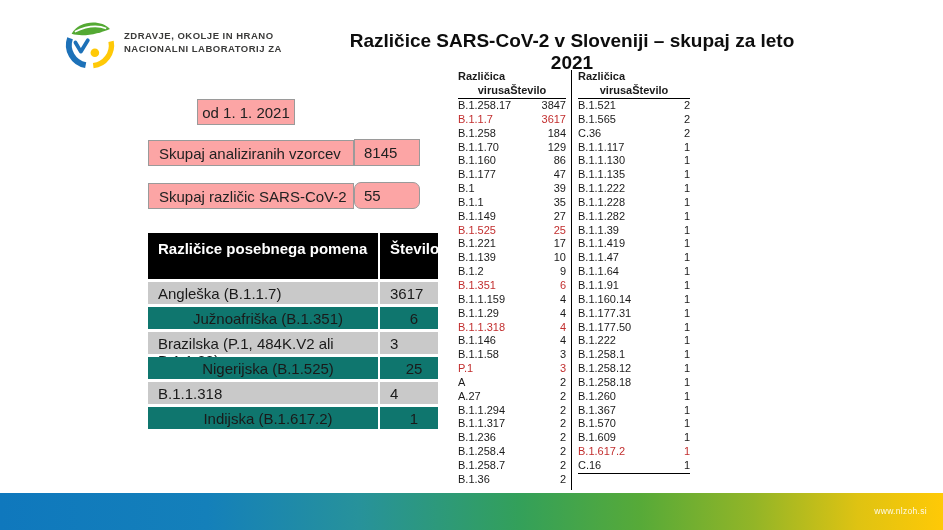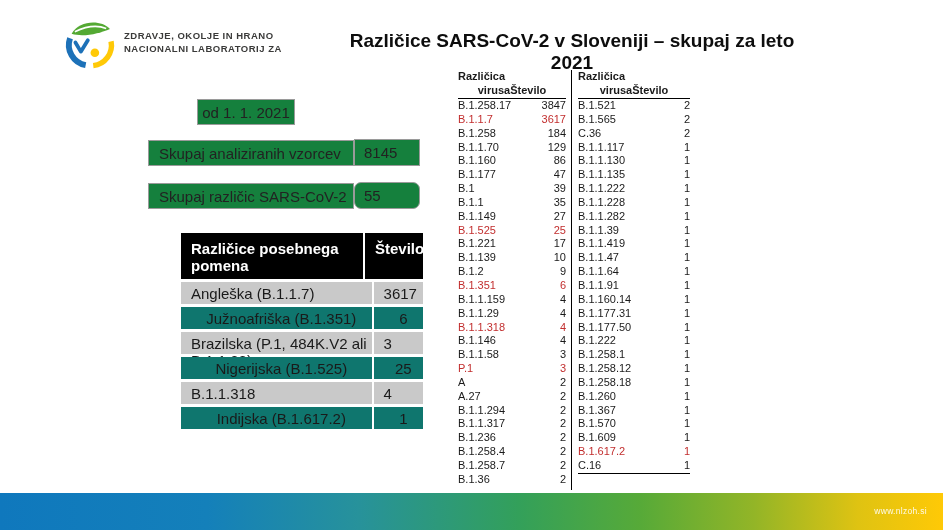--- a/index.html
+++ b/index.html
@@ -7,30 +7,30 @@
   .slide{position:relative;width:943px;height:530px;background:#ffffff;overflow:hidden;}
 
   
   .logo{position:absolute;left:62px;top:16px;width:56px;height:54px;}
   .org-name{position:absolute;left:124px;top:29px;font-size:9.5px;font-weight:700;
     letter-spacing:.5px;color:#3a3a39;line-height:1.4;}
   .title{position:absolute;left:338px;top:30px;width:468px;text-align:center;
     font-size:19px;font-weight:700;color:#0d0d0d;}
 
   
-  .box{position:absolute;border:1.5px solid #9a9a9a;background:#15803d;color:#222;
+  .box{position:absolute;border:1.5px solid #9a9a9a;background:#fca5a5;color:#222;
     font-size:15px;display:flex;align-items:center;}
   .date-box{left:197px;top:99px;width:96px;height:24px;justify-content:center;}
   .lbl1{left:148px;top:140px;width:194px;height:24px;padding-left:10px;}
   .val1{left:354px;top:139px;width:55px;height:25px;padding-left:9px;}
   .lbl2{left:148px;top:183px;width:194px;height:24px;padding-left:10px;}
   .val2{left:354px;top:182px;width:55px;height:25px;padding-left:9px;border-radius:7px;}
 
   
-  .voc{position:absolute;left:148px;top:233px;width:242px;font-size:15px;margin-left:33px;}
+  .voc{position:absolute;left:148px;top:233px;width:290px;font-size:15px;}
   .voc-header{display:flex;gap:2px;margin-bottom:3px;}
   .voc-header .cell{background:#000;color:#fff;font-weight:700;height:46px;
     box-sizing:border-box;padding:7px 0 0 10px;}
   .voc .c-name{width:230px;box-sizing:border-box;}
   .voc .c-num{width:58px;box-sizing:border-box;}
   .voc-row{display:flex;gap:2px;margin-bottom:3px;}
   .voc-row .cell{height:22px;box-sizing:border-box;padding:3px 0 0 10px;color:#1a1a1a;}
   .voc-row.odd .cell{background:#c9c9c9;}
   .voc-row.even .cell{background:#0f766e;text-align:center;}
 

